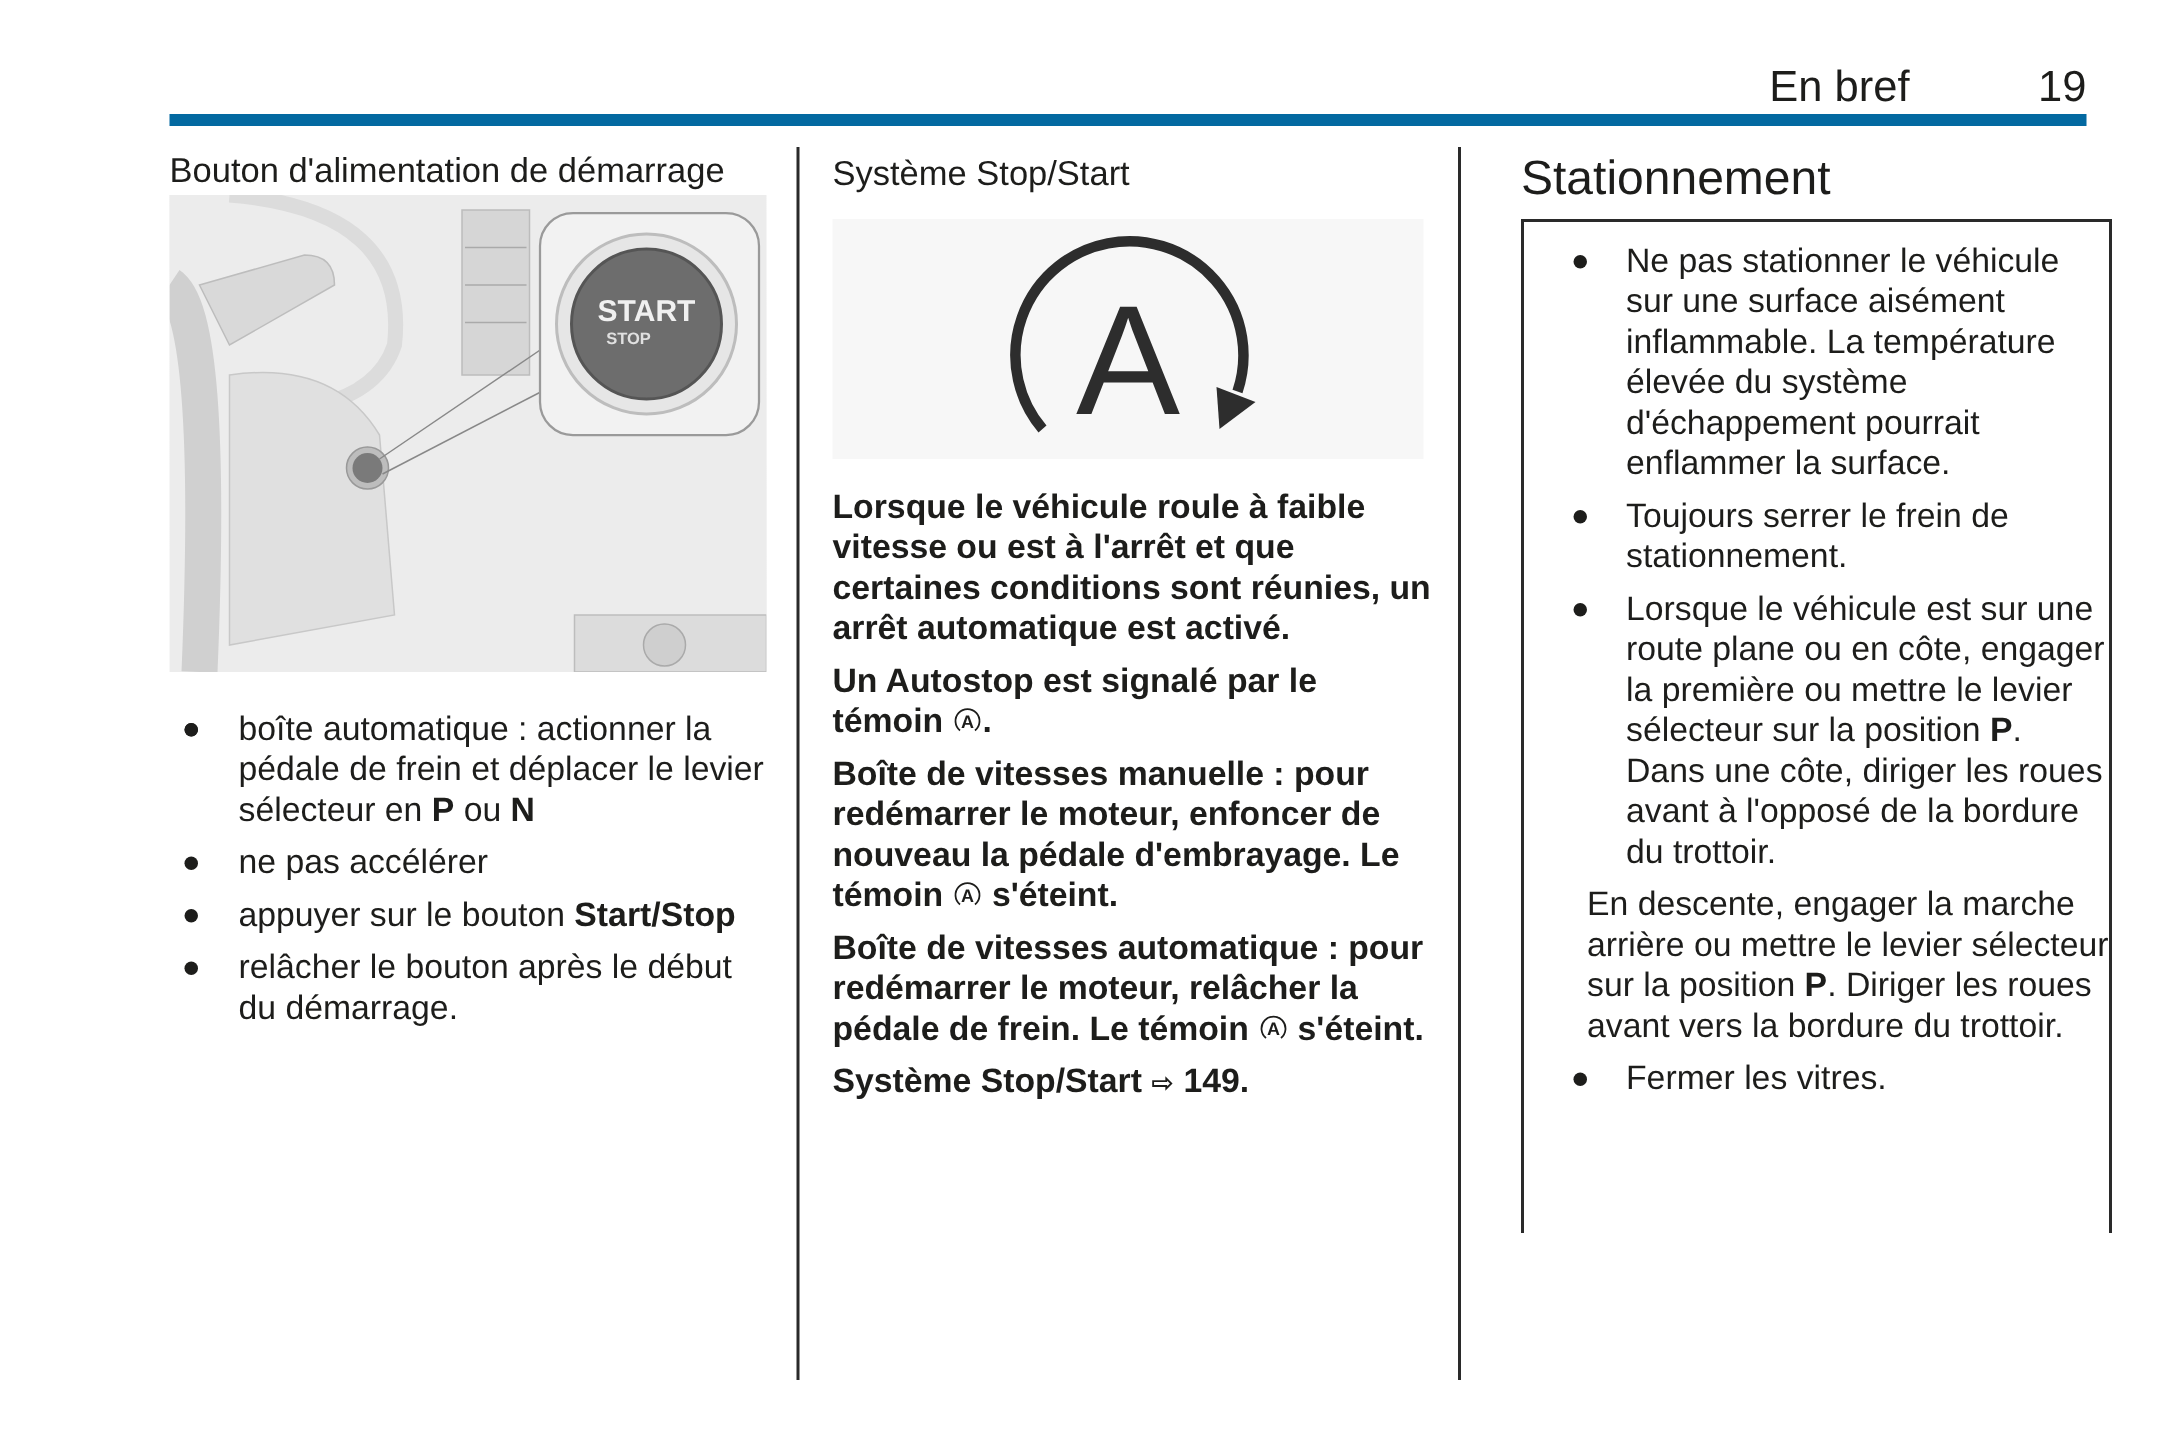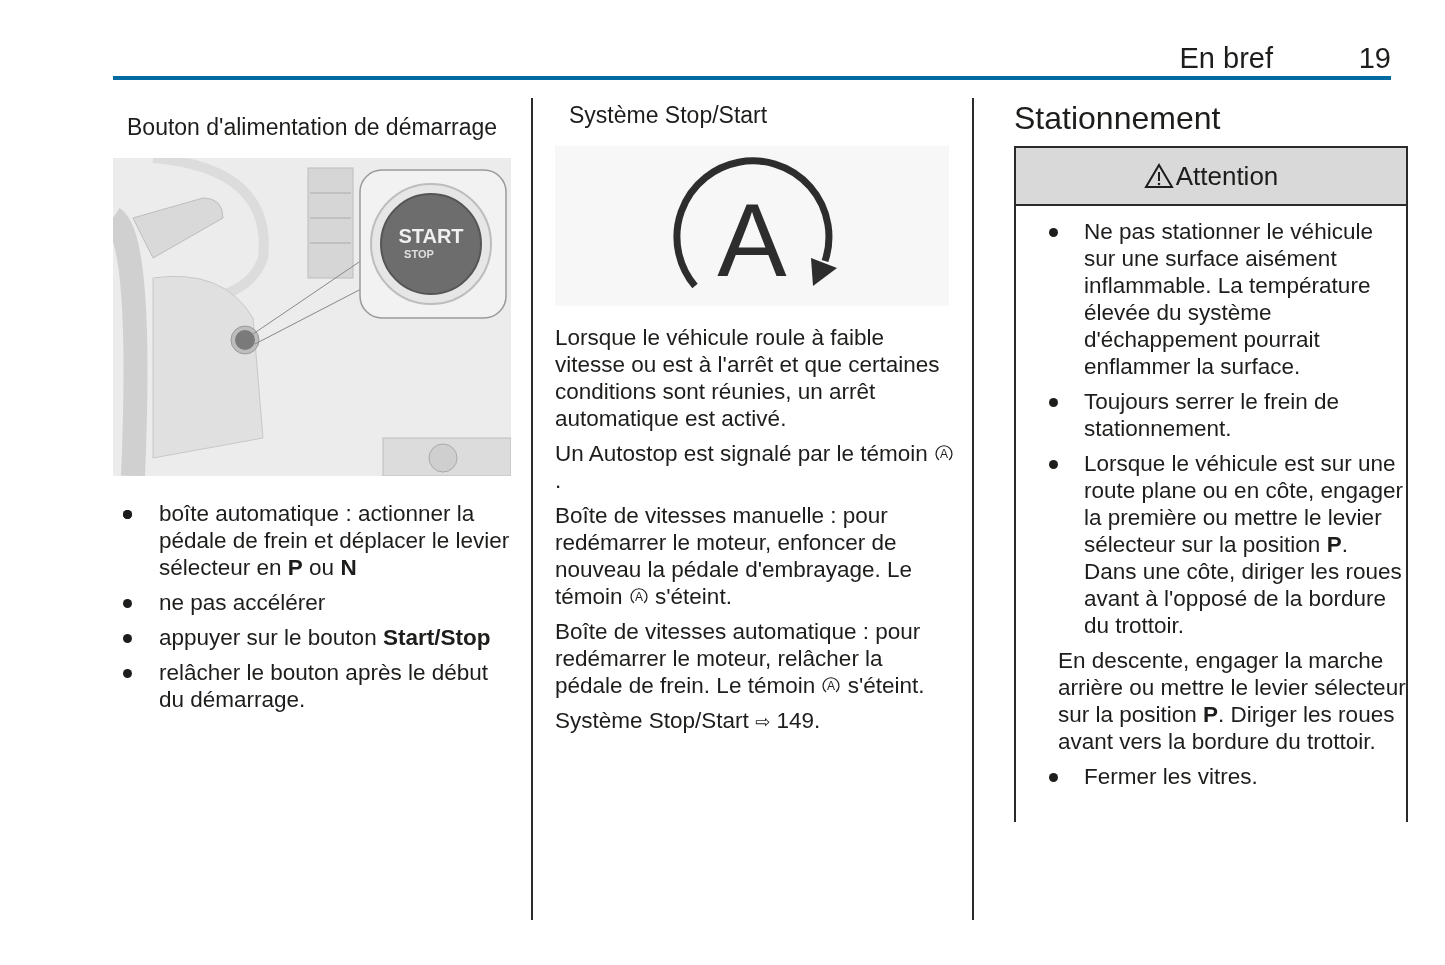--- a/index.html
+++ b/index.html
@@ -2,36 +2,36 @@
 <html><head>
   <meta charset="utf-8">
   <style>
     html, body { margin: 0; padding: 0; background: #ffffff; }
     body {
       width: 1445px; height: 965px; position: relative; overflow: hidden;
       font-family: "Liberation Sans", "DejaVu Sans", sans-serif; color: #1d1d1b;
     }
     .header {
       position: absolute; left: 113px; top: 40px; width: 1278px; height: 36px;
-      border-bottom: 4px solid #0369a1;
+      border-bottom: 8px solid #0369a1;
       text-align: center;
     }
     .header .section { position: absolute; right: 118px; top: 2px; font-size: 29px; }
     .header .page { position: absolute; right: 0; top: 2px; font-size: 29px; }
 
     .col { position: absolute; top: 96px; }
     .col1 { left: 113px; width: 400px; }
     .col2 { left: 555px; width: 400px; }
     .col3 { left: 1014px; width: 394px; }
 
     .vrule { position: absolute; top: 98px; width: 2px; height: 822px; background: #2a2a2a; }
     .vr1 { left: 531px; }
     .vr2 { left: 972px; }
 
-    h3.sub { font-size: 23px; font-weight: normal; margin: 14px; line-height: 34px; }
+    h3.sub { font-size: 23px; font-weight: normal; margin: 0; line-height: 34px; }
     h2.main { font-size: 32px; font-weight: normal; margin: 0; line-height: 44px; }
 
     .figure1 {
       width: 398px; height: 318px; position: relative; overflow: hidden;
       background: linear-gradient(135deg, #e8e8e8 0%, #f2f2f2 40%, #e4e4e4 100%);
     }
     .figure2 {
       margin-top: 14px; width: 394px; height: 160px; background: #f7f7f7; position: relative;
     }
 
@@ -116,21 +116,21 @@
 
 <div class="col col2">
   <h3 class="sub" style="margin-top:2px;">Système Stop/Start</h3>
   <div class="figure2">
     <svg width="394" height="160" viewBox="0 0 394 160">
       <path d="M140 140 A76 76 0 1 1 270 115" stroke="#2d2d2d" stroke-width="7" fill="none"></path>
       <polygon points="256,112 282,122 258,140" fill="#2d2d2d"></polygon>
       <text x="197" y="130" text-anchor="middle" font-family="Liberation Sans, sans-serif" font-size="104" fill="#2d2d2d">A</text>
     </svg>
   </div>
-  <div style="margin-top:18px;">
+  <div style="margin-top:18px;font-weight:bold;">
     <p class="p">Lorsque le véhicule roule à faible vitesse ou est à l'arrêt et que certaines conditions sont réunies, un arrêt automatique est activé.</p>
     <p class="p">
       <span>Un Autostop est signalé par le témoin </span><svg class="inline-a" width="20" height="20" viewBox="0 0 20 20">
           <path d="M5 17 A8 8 0 1 1 15 17" stroke="#1d1d1b" stroke-width="1.2" fill="none"></path>
           <text x="10" y="15" text-anchor="middle" font-size="12" font-family="Liberation Sans, sans-serif" fill="#1d1d1b">A</text>
         </svg><span>.</span>
     </p>
     <p class="p">
       <span>Boîte de vitesses manuelle : pour redémarrer le moteur, enfoncer de nouveau la pédale d'embrayage. Le témoin </span><svg class="inline-a" width="20" height="20" viewBox="0 0 20 20">
           <path d="M5 17 A8 8 0 1 1 15 17" stroke="#1d1d1b" stroke-width="1.2" fill="none"></path>
@@ -145,28 +145,20 @@
     </p>
     <p class="p">
       <span>Système Stop/Start </span><span style="font-family:'DejaVu Sans',sans-serif; font-size:18px;">⇨</span><span> 149.</span>
     </p>
   </div>
 </div>
 
 <div class="col col3">
   <h2 class="main">Stationnement</h2>
   <div class="warn">
-    <div class="warn-head">
-      <svg width="30" height="26" viewBox="0 0 30 26">
-        <polygon points="15,2 28,24 2,24" fill="none" stroke="#1d1d1b" stroke-width="2"></polygon>
-        <line x1="15" y1="9" x2="15" y2="18" stroke="#1d1d1b" stroke-width="2"></line>
-        <circle cx="15" cy="21" r="1.3" fill="#1d1d1b"></circle>
-      </svg>
-      <span>Attention</span>
-    </div>
     <ul class="bullets">
       <li><span class="dot"></span><span>Ne pas stationner le véhicule sur une surface aisément inflammable. La température élevée du système d'échappement pourrait enflammer la surface.</span></li>
       <li><span class="dot"></span><span>Toujours serrer le frein de stationnement.</span></li>
       <li><span class="dot"></span><span>Lorsque le véhicule est sur une route plane ou en côte, engager la première ou mettre le levier sélecteur sur la position </span><b class="key">P</b><span>. Dans une côte, diriger les roues avant à l'opposé de la bordure du trottoir.</span></li>
     </ul>
     <p class="cont"><span>En descente, engager la marche arrière ou mettre le levier sélecteur sur la position </span><b class="key">P</b><span>. Diriger les roues avant vers la bordure du trottoir.</span></p>
     <ul class="bullets" style="margin-top:0;">
       <li><span class="dot"></span><span>Fermer les vitres.</span></li>
     </ul>
   </div>

